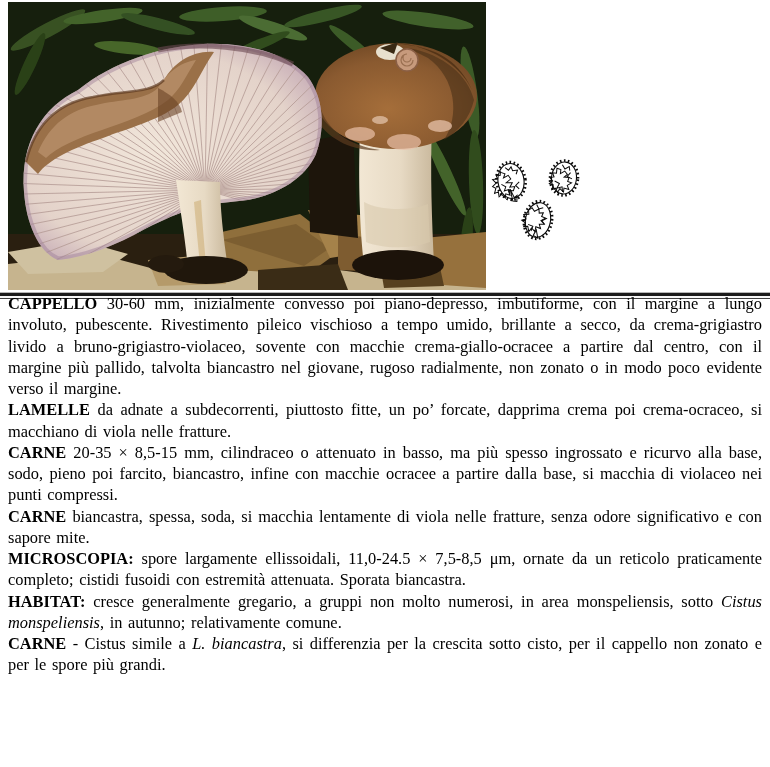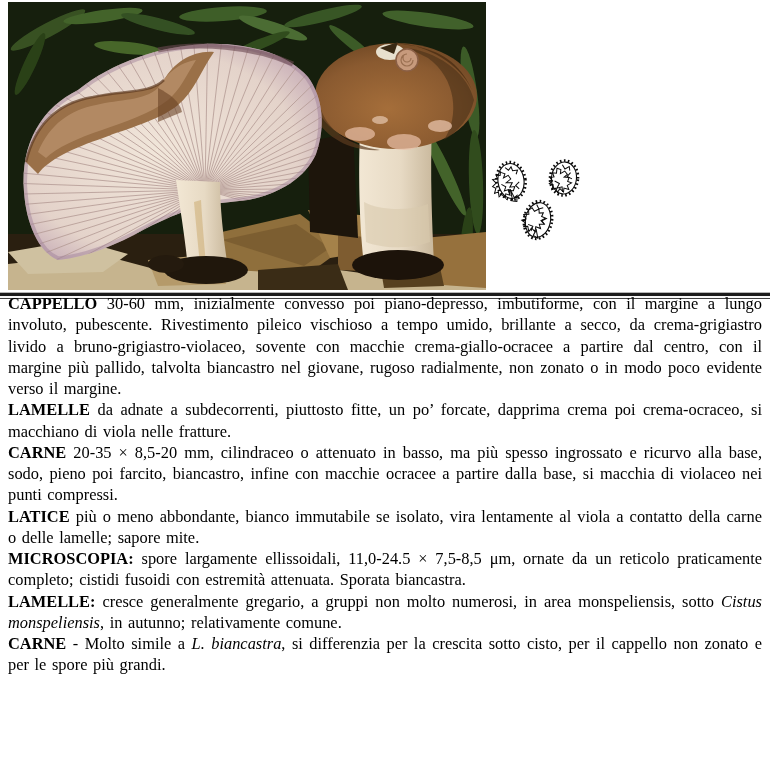--- a/index.html
+++ b/index.html
@@ -228,20 +228,20 @@
   <div class="rule">
     <div class="r1"></div>
     <div class="r2"></div>
     <div class="r3"></div>
     <div class="r4"></div>
   </div>
 
   <div class="text" id="description">
       <p><b>CAPPELLO</b> <span>30-60 mm, inizialmente convesso poi piano-depresso, imbutiforme, con il margine a lungo involuto, pubescente. Rivestimento pileico vischioso a tempo umido, brillante a secco, da crema-grigiastro livido a bruno-grigiastro-violaceo, sovente con macchie crema-giallo-ocracee a partire dal centro, con il margine più pallido, talvolta biancastro nel giovane, rugoso radialmente, non zonato o in modo poco evidente verso il margine.</span></p>
       <p><b>LAMELLE</b> <span>da adnate a subdecorrenti, piuttosto fitte, un po’ forcate, dapprima crema poi crema-ocraceo, si macchiano di viola nelle fratture.</span></p>
-      <p><b>CARNE</b> <span>20-35 × 8,5-20 mm, cilindraceo o attenuato in basso, ma più spesso ingrossato e ricurvo alla base, sodo, pieno poi farcito, biancastro, infine con macchie ocracee a partire dalla base, si macchia di violaceo nei punti compressi.</span></p>
-      <p><b>LATICE</b> <span>più o meno abbondante, bianco immutabile se isolato, vira lentamente al viola a contatto della carne o delle lamelle; sapore mite.</span></p>
+      <p><b>CARNE</b> <span>20-35 × 8,5-15 mm, cilindraceo o attenuato in basso, ma più spesso ingrossato e ricurvo alla base, sodo, pieno poi farcito, biancastro, infine con macchie ocracee a partire dalla base, si macchia di violaceo nei punti compressi.</span></p>
+      <p><b>CARNE</b> <span>biancastra, spessa, soda, si macchia lentamente di viola nelle fratture, senza odore significativo e con sapore mite.</span></p>
       <p><b>MICROSCOPIA:</b> <span>spore largamente ellissoidali, 11,0-24.5 × 7,5-8,5 μm, ornate da un reticolo praticamente completo; cistidi fusoidi con estremità attenuata. Sporata biancastra.</span></p>
-      <p><b>LAMELLE:</b> <span>cresce generalmente gregario, a gruppi non molto numerosi, in area monspeliensis, sotto </span><i>Cistus monspeliensis</i><span>, in autunno; relativamente comune.</span></p>
-      <p><b>CARNE</b> <span>- Molto simile a </span><i>L. biancastra</i><span>, si differenzia per la crescita sotto cisto, per il cappello non zonato e per le spore più grandi.</span></p>
+      <p><b>HABITAT:</b> <span>cresce generalmente gregario, a gruppi non molto numerosi, in area monspeliensis, sotto </span><i>Cistus monspeliensis</i><span>, in autunno; relativamente comune.</span></p>
+      <p><b>CARNE</b> <span>- Cistus simile a </span><i>L. biancastra</i><span>, si differenzia per la crescita sotto cisto, per il cappello non zonato e per le spore più grandi.</span></p>
     </div>
 
 </div>
 
 </body></html>

